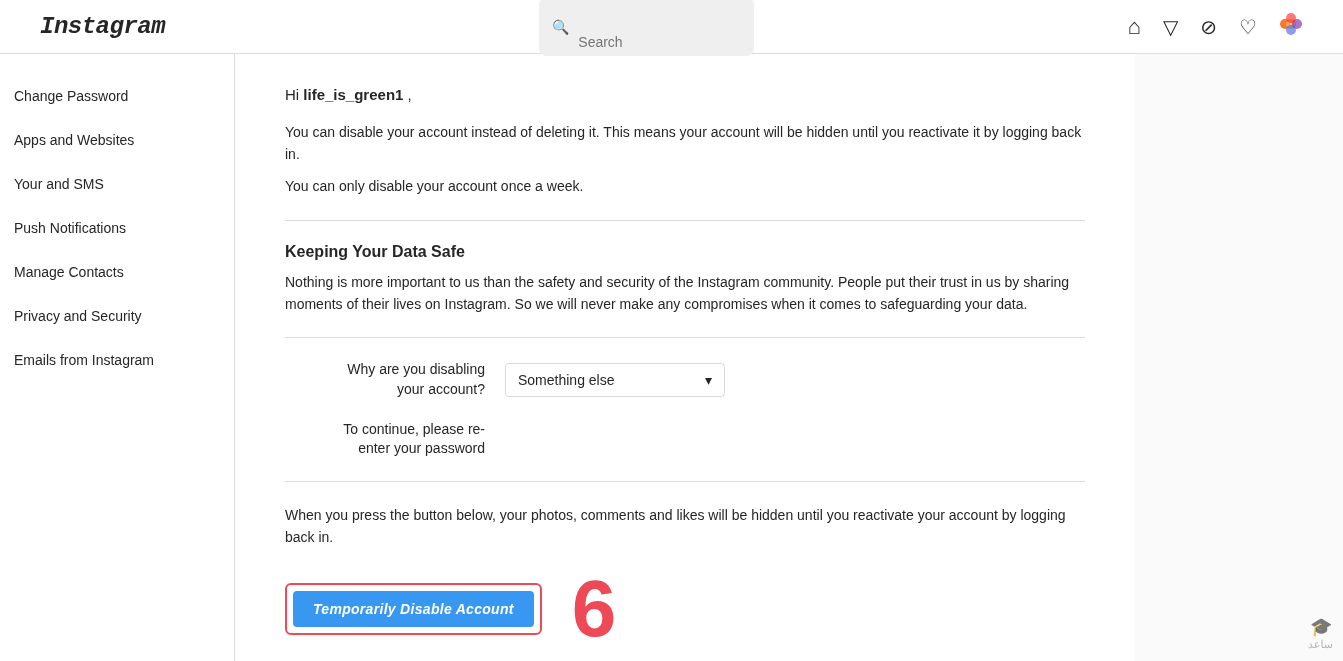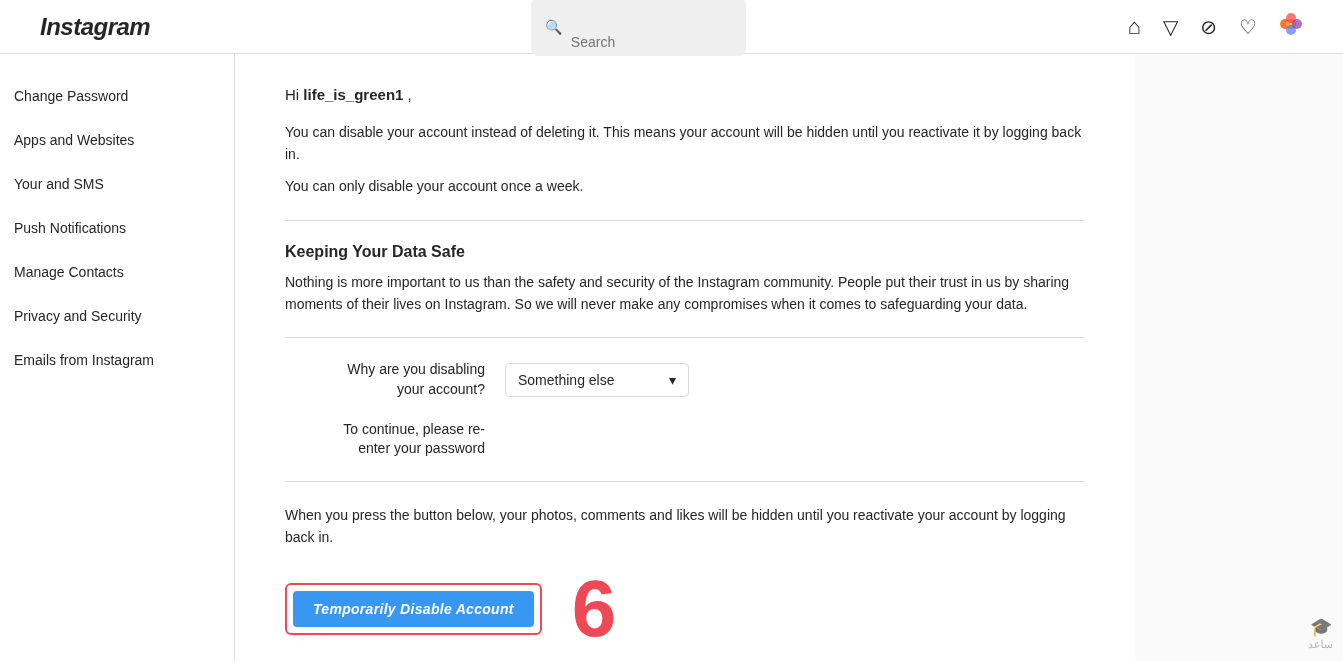--- a/index.html
+++ b/index.html
@@ -12,21 +12,21 @@
       display: flex;
       align-items: center;
       justify-content: space-between;
       padding: 0 40px;
       height: 54px;
       position: fixed;
       top: 0; left: 0; right: 0;
       z-index: 100;
     }
     .header-logo {
-      font-family: Liberation Sans, sans-serif;
+      font-family: Liberation Mono, monospace;
       font-size: 24px;
       font-style: italic;
       font-weight: bold;
       letter-spacing: -0.5px;
     }
     .header-search {
       display: flex;
       align-items: center;
       background: #efefef;
       border-radius: 8px;
@@ -133,21 +133,21 @@
     .dropdown-select {
       display: flex;
       align-items: flex-end;
       justify-content: space-between;
       border: 1px solid #dbdbdb;
       border-radius: 4px;
       padding: 8px 12px;
       background: #fff;
       font-size: 14px;
       cursor: pointer;
-      width: 184px;
+      width: 220px;
       color: #262626;
     }
 
     .password-input {
       border: 2px solid #3897f0;
       border-radius: 4px;
       padding: 8px 12px;
       font-size: 14px;
       width: 220px;
       outline: none;

